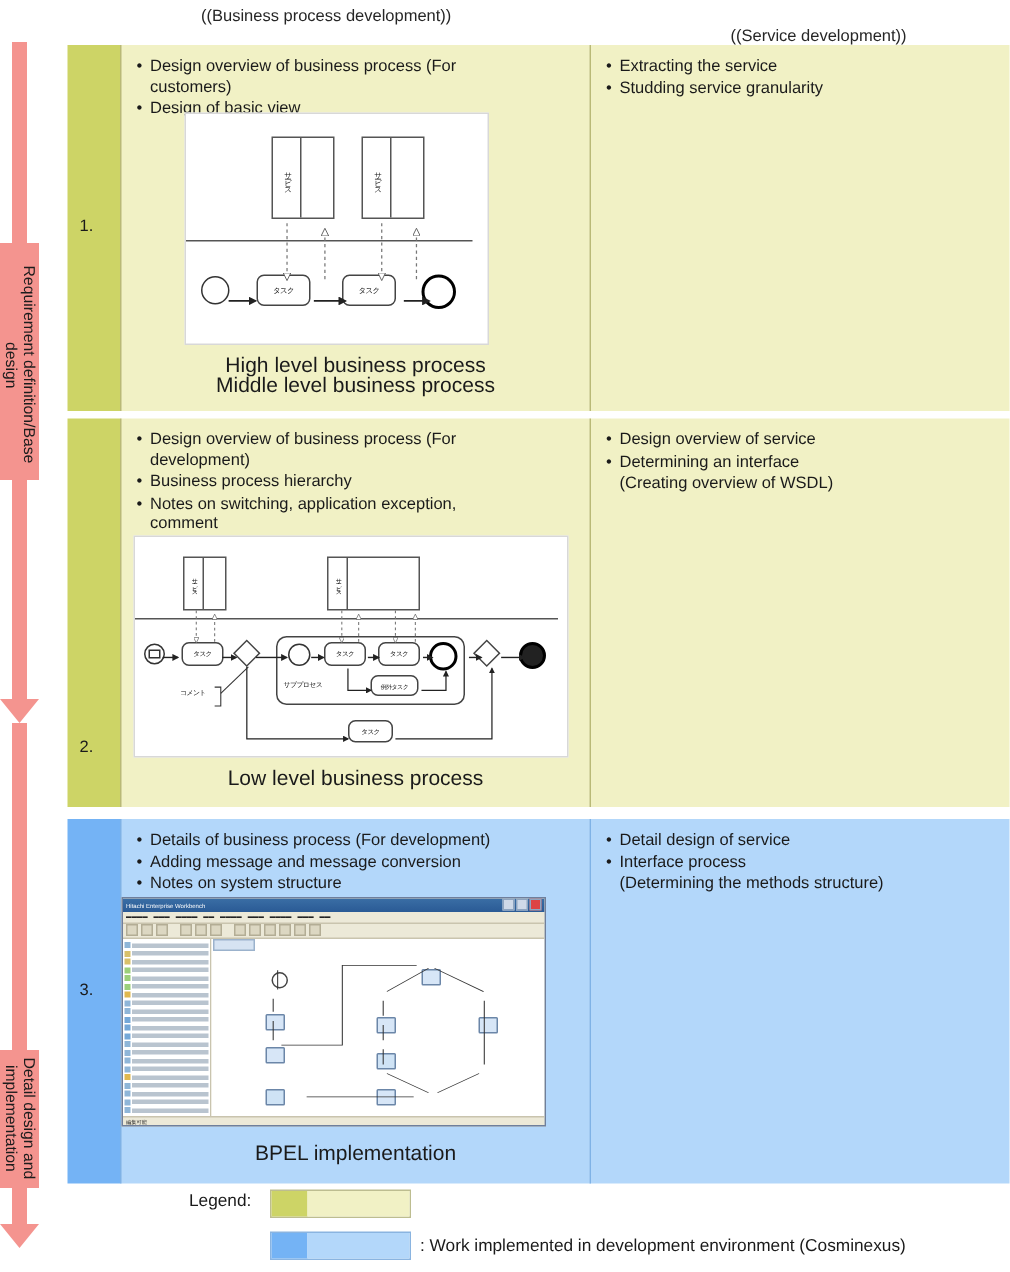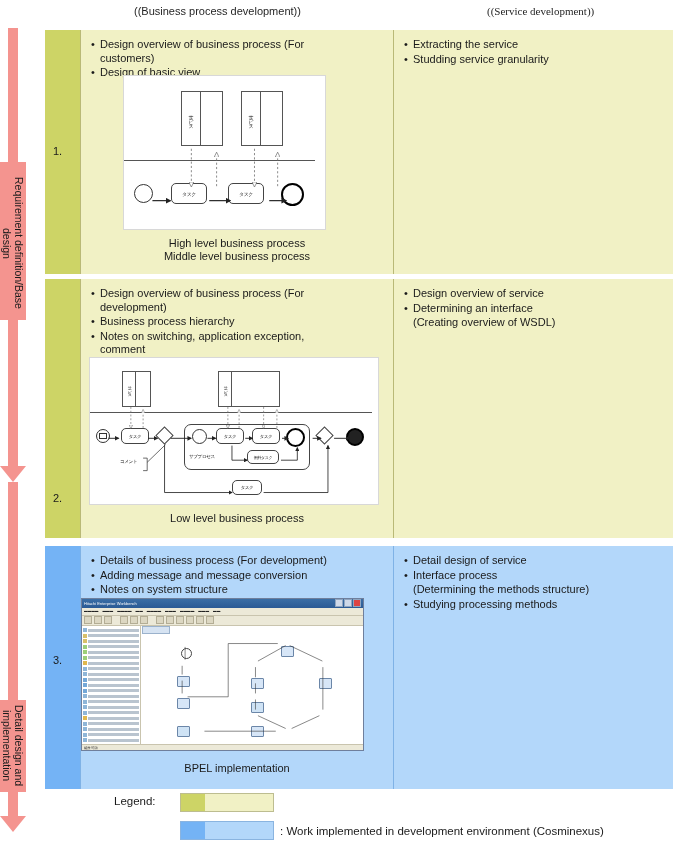--- a/index.html
+++ b/index.html
@@ -9,21 +9,21 @@
     font-family:"Liberation Sans","DejaVu Sans",sans-serif;
     color:#1a1a1a;
     overflow:hidden;
     position:relative;
   }
   .stage{position:absolute;left:0;top:0;width:673px;height:848px;}
 
   
   .col-head{position:absolute;font-size:11px;color:#262626;white-space:nowrap;}
   #hdr-bpd{left:134px;top:5px;}
-  #hdr-svc{left:487px;top:5px;font-family:Liberation Serif, serif;}
+  #hdr-svc{left:487px;top:18px;}
   .pa-shaft{position:absolute;left:8px;width:10px;background:#f4948f;}
   .pa-body{position:absolute;left:0;width:26px;background:#f4948f;}
   .pa-head{position:absolute;left:0;width:0;height:0;
            border-left:13px solid transparent;border-right:13px solid transparent;
            border-top:16px solid #f4948f;}
   .pa-label{
     position:absolute;left:0;width:26px;
     color:#1c1c1c;font-size:10.5px;line-height:12px;text-align:center;
     writing-mode:vertical-rl;text-orientation:mixed;
     white-space:pre-line;
@@ -69,21 +69,21 @@
   ul.bullets li{
     font-size:11px;line-height:13.5px;color:#1a1a1a;
     margin-bottom:1px;padding-left:9px;position:relative;white-space:pre-line;
   }
   ul.bullets li.bullet::before{content:"\2022";position:absolute;left:0;top:0;}
   ul.bullets li.cont{padding-left:9px;}
   ul.bullets li.cont::before{content:"";}
 
   .caption{
     position:absolute;left:0;width:100%;text-align:center;
-    font-size:11px;color:#1a1a1a;line-height:13px;white-space:pre-line;
+    font-size:14px;color:#1a1a1a;line-height:13px;white-space:pre-line;
   }
 
   
   .figbox{position:absolute;background:#ffffff;border:1px solid #d8d8d8;}
   #fig1{left:42px;top:45px;width:203px;height:155px;padding:6px;box-sizing:border-box;}
   #fig2{left:8px;top:78px;width:290px;height:148px;padding:4px;box-sizing:border-box;}
   #fig3{left:12px;top:55px;width:283px;height:153px;
         background:#ece9d8;border:1px solid #6f7f9c;box-sizing:border-box;overflow:hidden;}
   #fig3cap{top:214px;}
 
@@ -109,21 +109,21 @@
            background:#d6e3f2;border:0.5px solid #9bb2cc;}
   .ide-status{height:7px;background:#ece9d8;border-top:1px solid #c9c4ae;
               display:flex;align-items:center;font-size:3.5px;color:#333;padding:0 2px;}
   .node{position:absolute;}
   .node .bx{width:11px;height:9px;background:#d7e6f7;border:0.6px solid #6b86a8;border-radius:1px;}
   .circ{position:absolute;width:9px;height:9px;border:1px solid #444;border-radius:50%;background:#fff;}
   svg.wires{position:absolute;left:0;top:0;width:100%;height:100%;pointer-events:none;}
 
   
   .legend{position:absolute;left:110px;top:795px;width:560px;}
-  .legend-title{position:absolute;left:4px;top:0;font-size:11.5px;color:#1a1a1a;}
+  .legend-title{position:absolute;left:16px;top:0;font-size:11.5px;color:#1a1a1a;}
   .legend-row{position:absolute;left:70px;display:flex;align-items:center;gap:6px;}
   #legend-row-1{top:-2px;}
   #legend-row-2{top:26px;}
   .swatch{width:92px;height:17px;display:flex;border:1px solid #bdbd90;}
   .swatch .a{width:24px;}
   .swatch .b{flex:1 1 auto;}
   .sw-yellow{border-color:#bdbd90;}
   .sw-yellow .a{background:#cdd466;}
   .sw-yellow .b{background:#f1f1c5;}
   .sw-blue{border-color:#8ab4e0;}
@@ -543,21 +543,20 @@
       </div>
 
       <div class="caption" id="fig3cap" style="top:216px;">BPEL implementation</div>
     </div>
 
     <div class="cell cell-right">
       <ul class="bullets">
         <li class="bullet">Detail design of service</li>
         <li class="bullet">Interface process</li>
         <li class="cont">(Determining the methods structure)</li>
-        <li class="bullet">Studying processing methods</li>
       </ul>
     </div>
   </div>
 
   <div class="legend">
     <div class="legend-title">Legend:</div>
 
     <div class="legend-row" id="legend-row-1">
       <span class="swatch sw-yellow">
         <span class="a"></span>

